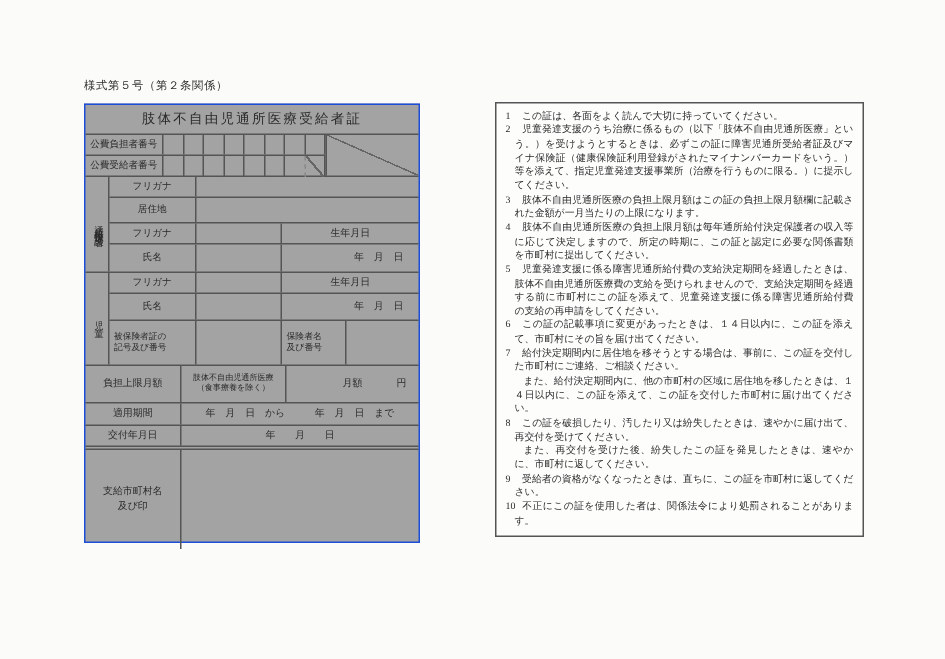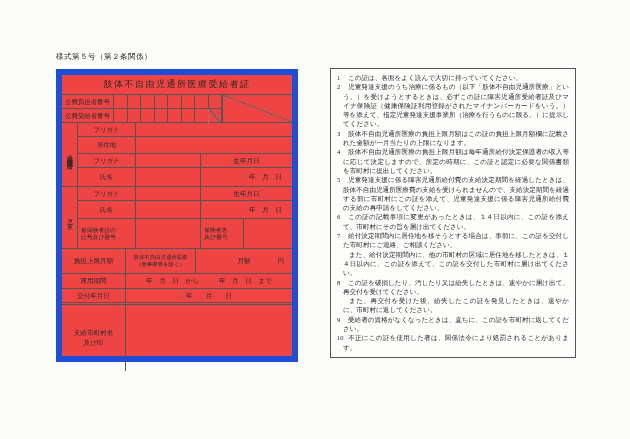--- a/index.html
+++ b/index.html
@@ -5,22 +5,22 @@
   html,body{margin:0;padding:0;}
   body{
     width:630px;height:439px;overflow:hidden;position:relative;
     background:#fbfbf9;color:#2a2a2a;
     font-family:"Liberation Serif","DejaVu Serif",serif;
     -webkit-font-smoothing:antialiased;
   }
   .form-label{position:absolute;left:56px;top:52px;font-size:7.5px;letter-spacing:.5px;font-family:Liberation Serif, serif;}
 
   
-  .cert{position:absolute;left:56px;top:69px;width:242px;height:293px;
-        border:6px solid #1d4ed8;box-sizing:border-box;background:#ef4444;}
+  .cert{position:absolute;left:56px;top:69px;width:224px;height:293px;
+        border:1px solid #1d4ed8;box-sizing:border-box;background:#a3a3a3;}
   .row{display:flex;box-sizing:border-box;border-bottom:1px solid #555;align-items:stretch;}
   .row:last-child{border-bottom:none;}
   .cell{box-sizing:border-box;border-right:1px solid #555;display:flex;align-items:center;
         justify-content:center;font-size:6.6px;line-height:1.15;text-align:center;overflow:hidden;}
   .cell:last-child{border-right:none;}
   .title-row{height:19px;border-bottom:1px solid #555;display:flex;align-items:center;justify-content:center;}
   .cert-title{font-size:9px;letter-spacing:1.5px;}
 
   .numblock{position:relative;height:28px;border-bottom:1px solid #555;box-sizing:border-box;}
   .numrow{display:flex;width:160px;height:14px;box-sizing:border-box;}

